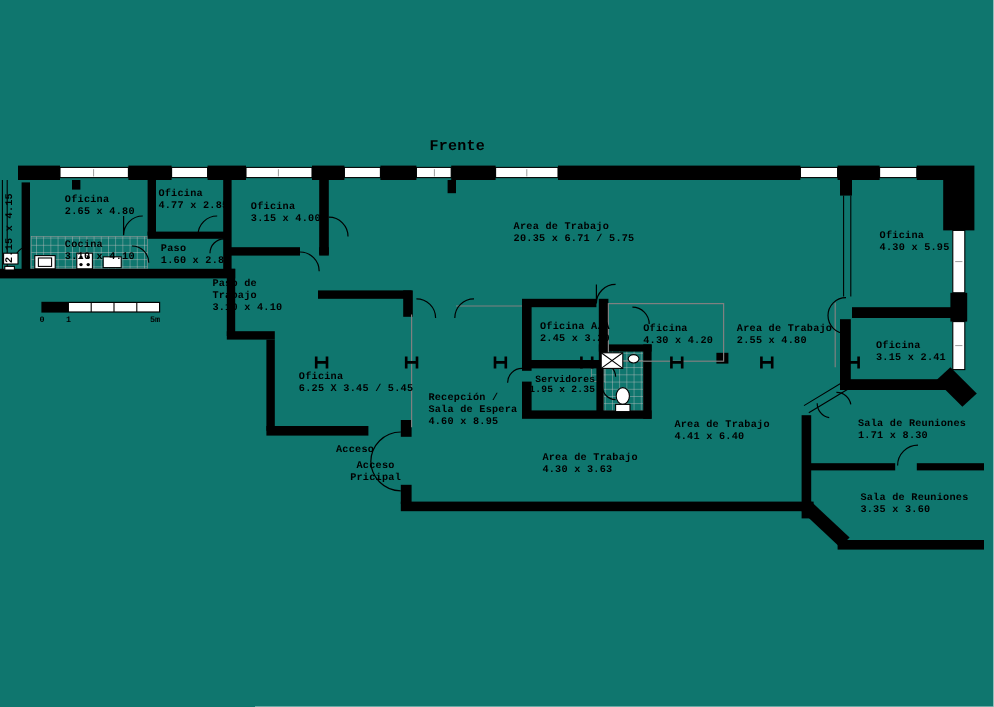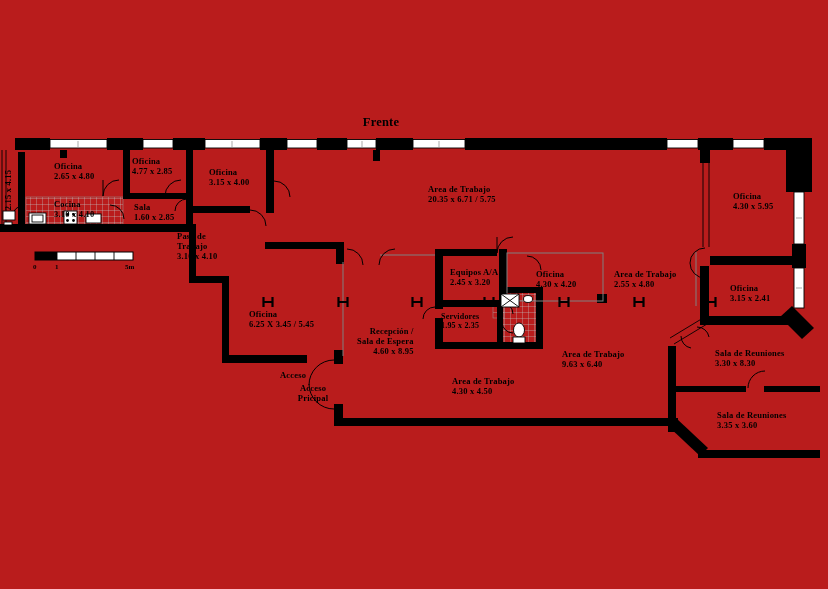--- a/index.html
+++ b/index.html
@@ -1,28 +1,28 @@
 <!DOCTYPE html>
 <html><head>
 <meta charset="utf-8">
 <style>
   html,body{margin:0;padding:0;background:#fff;}
   .stage{
-    position:relative;width:828px;height:589px;background:#b91c1c;
-    overflow:hidden;font-family:Liberation Serif, serif;color:#000;
+    position:relative;width:828px;height:589px;background:#0f766e;
+    overflow:hidden;font-family:Liberation Mono, monospace;color:#000;
   }
   .plan-svg{position:absolute;left:0;top:0;}
   .lbl{
     position:absolute;font-weight:bold;font-size:8.5px;line-height:10px;
     letter-spacing:.2px;white-space:nowrap;color:#000;
   }
   .lbl span{display:block;}
   .ctr{text-align:center;}
   .title{font-size:12.5px;line-height:13px;}
-  .small{font-size:8px;line-height:9px;}
+  .small{font-size:8px;line-height:9px;text-align:right;}
   .rot{transform:rotate(-90deg);transform-origin:center center;}
   .scale-num{position:absolute;font-weight:bold;font-size:7px;color:#000;}
 </style>
 </head>
 <body>
 
 <div class="stage">
 
   <svg class="plan-svg" width="828" height="589" viewBox="0 0 828 589">
     <defs>
@@ -200,89 +200,89 @@
     <span>Oficina</span>
     <span>3.15 x 4.00</span>
   </div>
 
   <div class="lbl" style="left:54px;top:199px;">
     <span>Cocina</span>
     <span>3.10 x 4.10</span>
   </div>
 
   <div class="lbl" style="left:134px;top:202px;">
-    <span>Sala</span>
+    <span>Paso</span>
     <span>1.60 x 2.85</span>
   </div>
 
   <div class="lbl" style="left:177px;top:231px;">
     <span>Paso de</span>
     <span>Trabajo</span>
     <span>3.10 x 4.10</span>
   </div>
 
   <div class="lbl" style="left:428px;top:184px;">
     <span>Area de Trabajo</span>
     <span>20.35 x 6.71 / 5.75</span>
   </div>
 
   <div class="lbl" style="left:249px;top:309px;">
     <span>Oficina</span>
     <span>6.25 X 3.45 / 5.45</span>
   </div>
 
-  <div class="lbl" style="left:357px;top:326px;text-align:right;">
+  <div class="lbl" style="left:357px;top:326px;">
     <span>Recepción /</span>
     <span>Sala de Espera</span>
     <span>4.60 x 8.95</span>
   </div>
 
   <div class="lbl" style="left:450px;top:267px;">
-    <span>Equipos A/A</span>
+    <span>Oficina A/A</span>
     <span>2.45 x 3.20</span>
   </div>
 
   <div class="lbl" style="left:536px;top:269px;">
     <span>Oficina</span>
     <span>4.30 x 4.20</span>
   </div>
 
   <div class="lbl" style="left:614px;top:269px;">
     <span>Area de Trabajo</span>
     <span>2.55 x 4.80</span>
   </div>
 
   <div class="lbl small" style="left:441px;top:312px;">
     <span>Servidores</span>
     <span>1.95 x 2.35</span>
   </div>
 
   <div class="lbl" style="left:562px;top:349px;">
     <span>Area de Trabajo</span>
-    <span>9.63 x 6.40</span>
+    <span>4.41 x 6.40</span>
   </div>
 
   <div class="lbl" style="left:452px;top:376px;">
     <span>Area de Trabajo</span>
-    <span>4.30 x 4.50</span>
+    <span>4.30 x 3.63</span>
   </div>
 
   <div class="lbl" style="left:733px;top:191px;">
     <span>Oficina</span>
     <span>4.30 x 5.95</span>
   </div>
 
   <div class="lbl" style="left:730px;top:283px;">
     <span>Oficina</span>
     <span>3.15 x 2.41</span>
   </div>
 
   <div class="lbl" style="left:715px;top:348px;">
     <span>Sala de Reuniones</span>
-    <span>3.30 x 8.30</span>
+    <span>1.71 x 8.30</span>
   </div>
 
   <div class="lbl" style="left:717px;top:410px;">
     <span>Sala de Reuniones</span>
     <span>3.35 x 3.60</span>
   </div>
 
   <div class="lbl" style="left:280px;top:370px;">
     <span>Acceso</span>
   </div>

